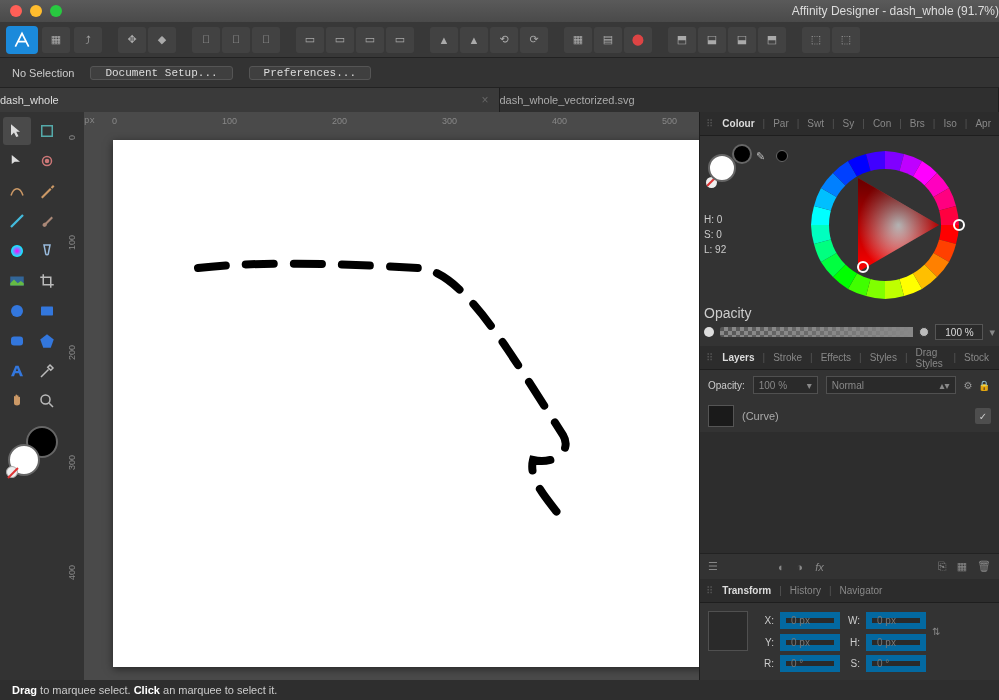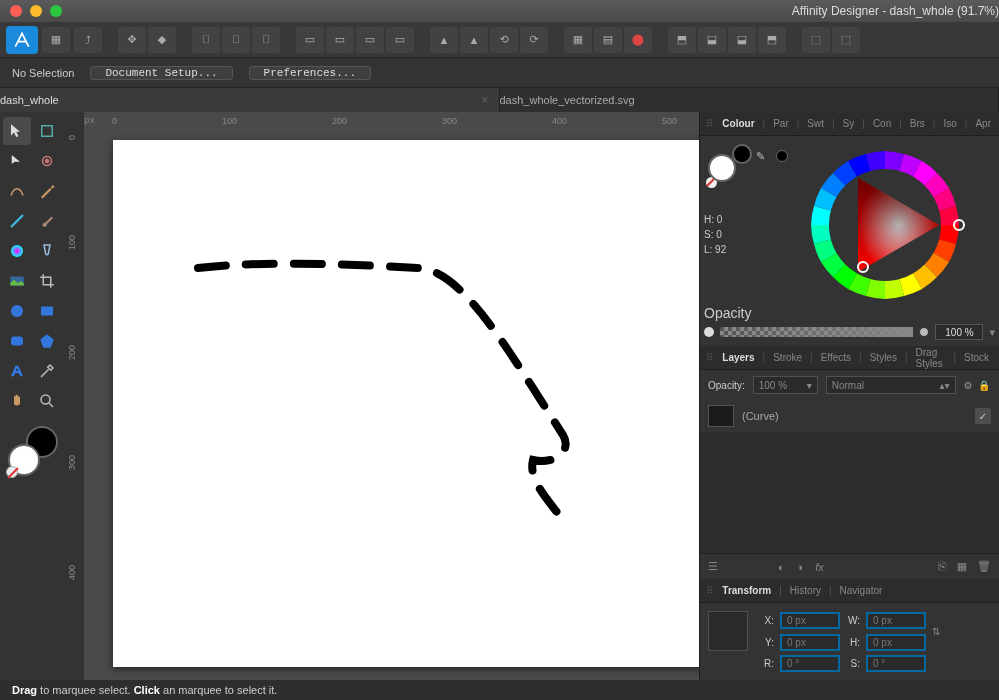--- a/index.html
+++ b/index.html
@@ -85,21 +85,21 @@
 .layer-item { display: flex; align-items: center; height: 32px; padding: 0 8px; gap: 8px; background: #333; }
 .layer-thumb { width: 26px; height: 22px; background: #1a1a1a; border: 1px solid #555; }
 .layer-name { flex: 1; color: #aaa; font-size: 11px; }
 .layer-vis { width: 16px; height: 16px; background: #4e4e4e; border-radius: 2px; display: flex; align-items: center; justify-content: center; color: #ccc; font-size: 10px; }
 .layer-footer { height: 26px; background: #333; display: flex; align-items: center; justify-content: space-between; padding: 0 8px; border-top: 1px solid #222; color: #888; }
 .lf-left, .lf-right { display: flex; gap: 10px; }
 
 .transform-body { padding: 8px; font-size: 10px; color: #ccc; }
 .tf-grid { display: grid; grid-template-columns: 46px 14px 60px 14px 60px 16px; gap: 4px 6px; align-items: center; }
 .tf-anchor { grid-row: span 2; width: 40px; height: 40px; background: #2a2a2a; border: 1px solid #505050; }
-.tf-field { height: 17px; background: #2a2a2a; border: 2px solid #0369a1; color: #777; display: flex; align-items: center; padding: 0 5px; }
+.tf-field { height: 17px; background: #2a2a2a; border: 6px solid #0369a1; color: #777; display: flex; align-items: center; padding: 0 5px; }
 .tf-lbl { color: #ccc; text-align: right; }
 .tf-link { color: #888; }
 
 .statusbar { height: 20px; background: #2e2e2e; display: flex; align-items: center; padding: 0 12px; font-size: 11px; color: #ccc; }
 .statusbar b { color: #fff; font-weight: 600; }
 </style>
 </head>
 <body>
 
 <div class="titlebar">

